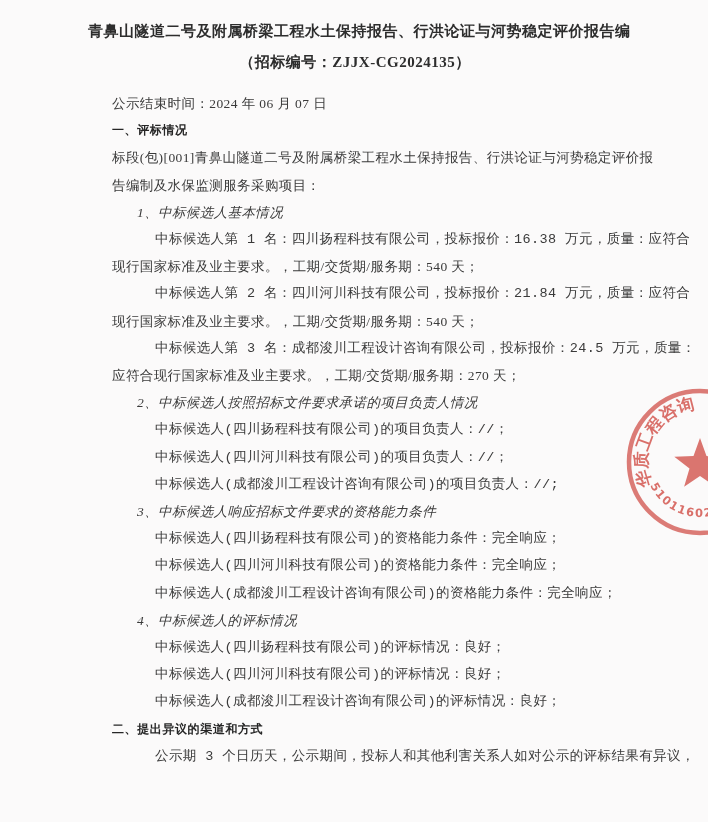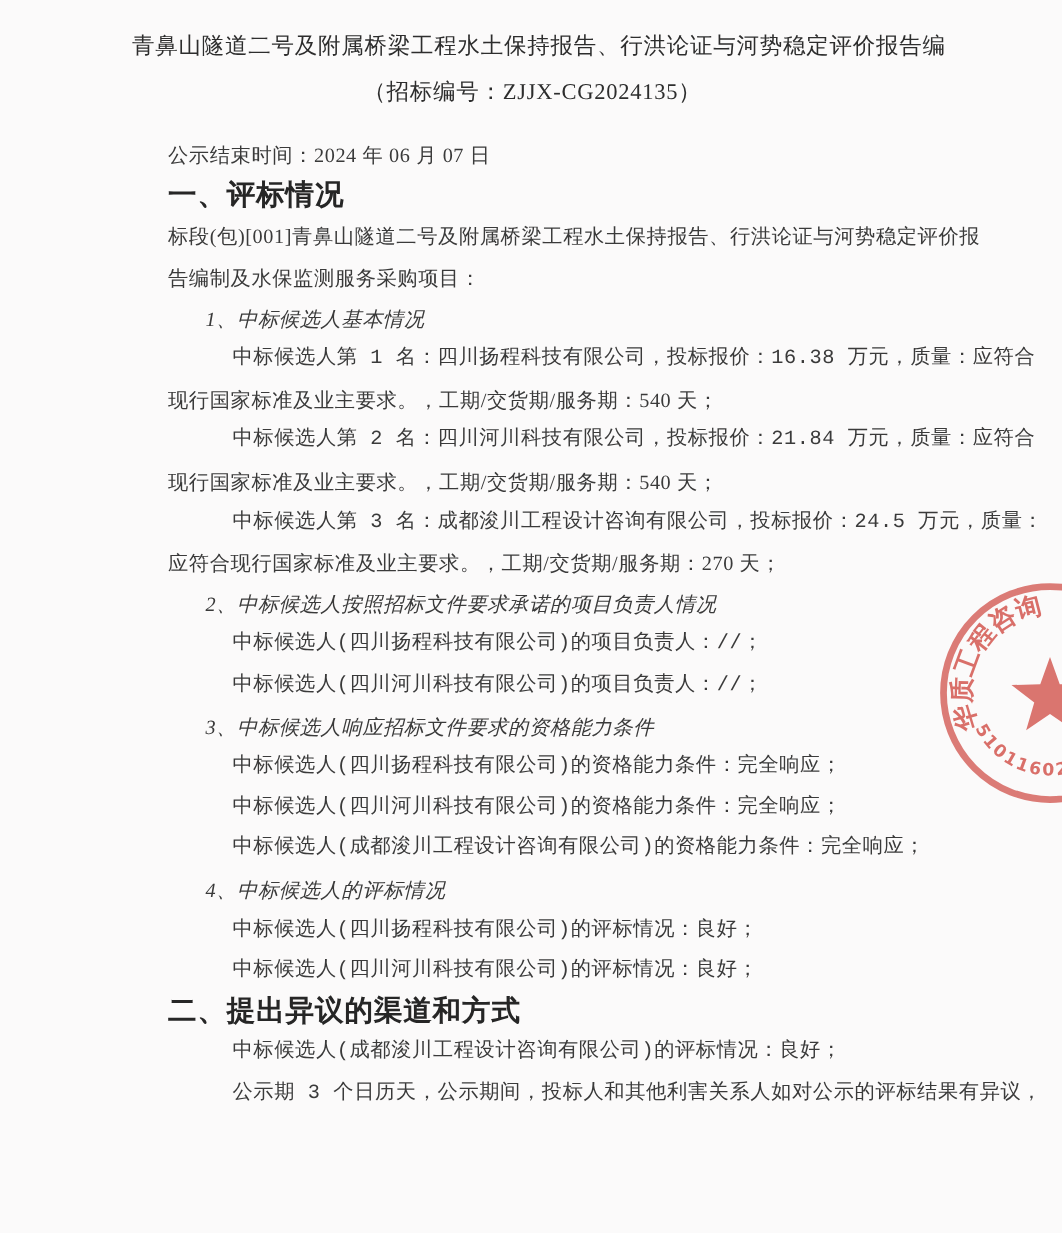--- a/index.html
+++ b/index.html
@@ -10,39 +10,39 @@
     overflow:hidden;
     font-family:"Liberation Serif","DejaVu Serif",serif;
     color:#3a3a3a;
   }
   .title-block{
     margin:16px 86px 0 88px;
     text-align:center;
   }
   .title-line{
     font-size:15px;
-    font-weight:normal;
+    font-weight:bold;
     color:#2d2d2d;
     line-height:31px;
     letter-spacing:0.5px;
     white-space:nowrap;
   }
   .body-block{
     margin-left:112px;
     margin-top:12px;
   }
   .line{
     font-size:13.5px;
     line-height:27.2px;
     letter-spacing:0.4px;
     white-space:nowrap;
     color:#3a3a3a;
   }
   .sec-heading{
-    font-size:19px;
+    font-size:12px;
     font-weight:bold;
     color:#262626;
     letter-spacing:0.6px;
   }
   .indent-num{padding-left:25px;font-style:italic;}
   .indent-para{padding-left:43px;font-family:Liberation Mono, monospace;}
   .seal{
     position:absolute;
     left:615px;top:377px;
     width:170px;height:170px;
@@ -82,32 +82,33 @@
     <div class="line indent-para">中标候选人第 1 名：四川扬程科技有限公司，投标报价：16.38 万元，质量：应符合</div>
     <div class="line">现行国家标准及业主要求。，工期/交货期/服务期：540 天；</div>
     <div class="line indent-para">中标候选人第 2 名：四川河川科技有限公司，投标报价：21.84 万元，质量：应符合</div>
     <div class="line">现行国家标准及业主要求。，工期/交货期/服务期：540 天；</div>
     <div class="line indent-para">中标候选人第 3 名：成都浚川工程设计咨询有限公司，投标报价：24.5 万元，质量：</div>
     <div class="line">应符合现行国家标准及业主要求。，工期/交货期/服务期：270 天；</div>
 
     <div class="line indent-num">2、中标候选人按照招标文件要求承诺的项目负责人情况</div>
     <div class="line indent-para">中标候选人(四川扬程科技有限公司)的项目负责人：//；</div>
     <div class="line indent-para">中标候选人(四川河川科技有限公司)的项目负责人：//；</div>
+    <div class="line indent-para">中标候选人(成都浚川工程设计咨询有限公司)的项目负责人：//;</div>
 
     <div class="line indent-num">3、中标候选人响应招标文件要求的资格能力条件</div>
     <div class="line indent-para">中标候选人(四川扬程科技有限公司)的资格能力条件：完全响应；</div>
     <div class="line indent-para">中标候选人(四川河川科技有限公司)的资格能力条件：完全响应；</div>
     <div class="line indent-para">中标候选人(成都浚川工程设计咨询有限公司)的资格能力条件：完全响应；</div>
 
     <div class="line indent-num">4、中标候选人的评标情况</div>
     <div class="line indent-para">中标候选人(四川扬程科技有限公司)的评标情况：良好；</div>
     <div class="line indent-para">中标候选人(四川河川科技有限公司)的评标情况：良好；</div>
+    <div class="line indent-para">中标候选人(成都浚川工程设计咨询有限公司)的评标情况：良好；</div>
+
     <div class="line sec-heading">二、提出异议的渠道和方式</div>
-
-    <div class="line indent-para">中标候选人(成都浚川工程设计咨询有限公司)的评标情况：良好；</div>
     <div class="line indent-para">公示期 3 个日历天，公示期间，投标人和其他利害关系人如对公示的评标结果有异议，</div>
   </div>
 
   <svg class="seal" viewBox="0 0 170 170" xmlns="http://www.w3.org/2000/svg">
     <defs>
       <path id="sealArcTop" d="M 39.1 111.5 A 53 53 0 1 1 130.9 111.5" fill="none"></path>
       <path id="sealArcBottom" d="M 33.3 103.8 A 55 55 0 0 0 136.7 103.8" fill="none"></path>
     </defs>
     <circle cx="85" cy="85" r="71" fill="none" stroke="rgba(204,59,51,0.78)" stroke-width="4.5"></circle>
     <polygon points="85,61 91.5,79.1 110.7,79.7 95.5,91.4 100.9,109.8 85,99 69.1,109.8 74.5,91.4 59.3,79.7 78.5,79.1" fill="rgba(204,59,51,0.82)"></polygon>

